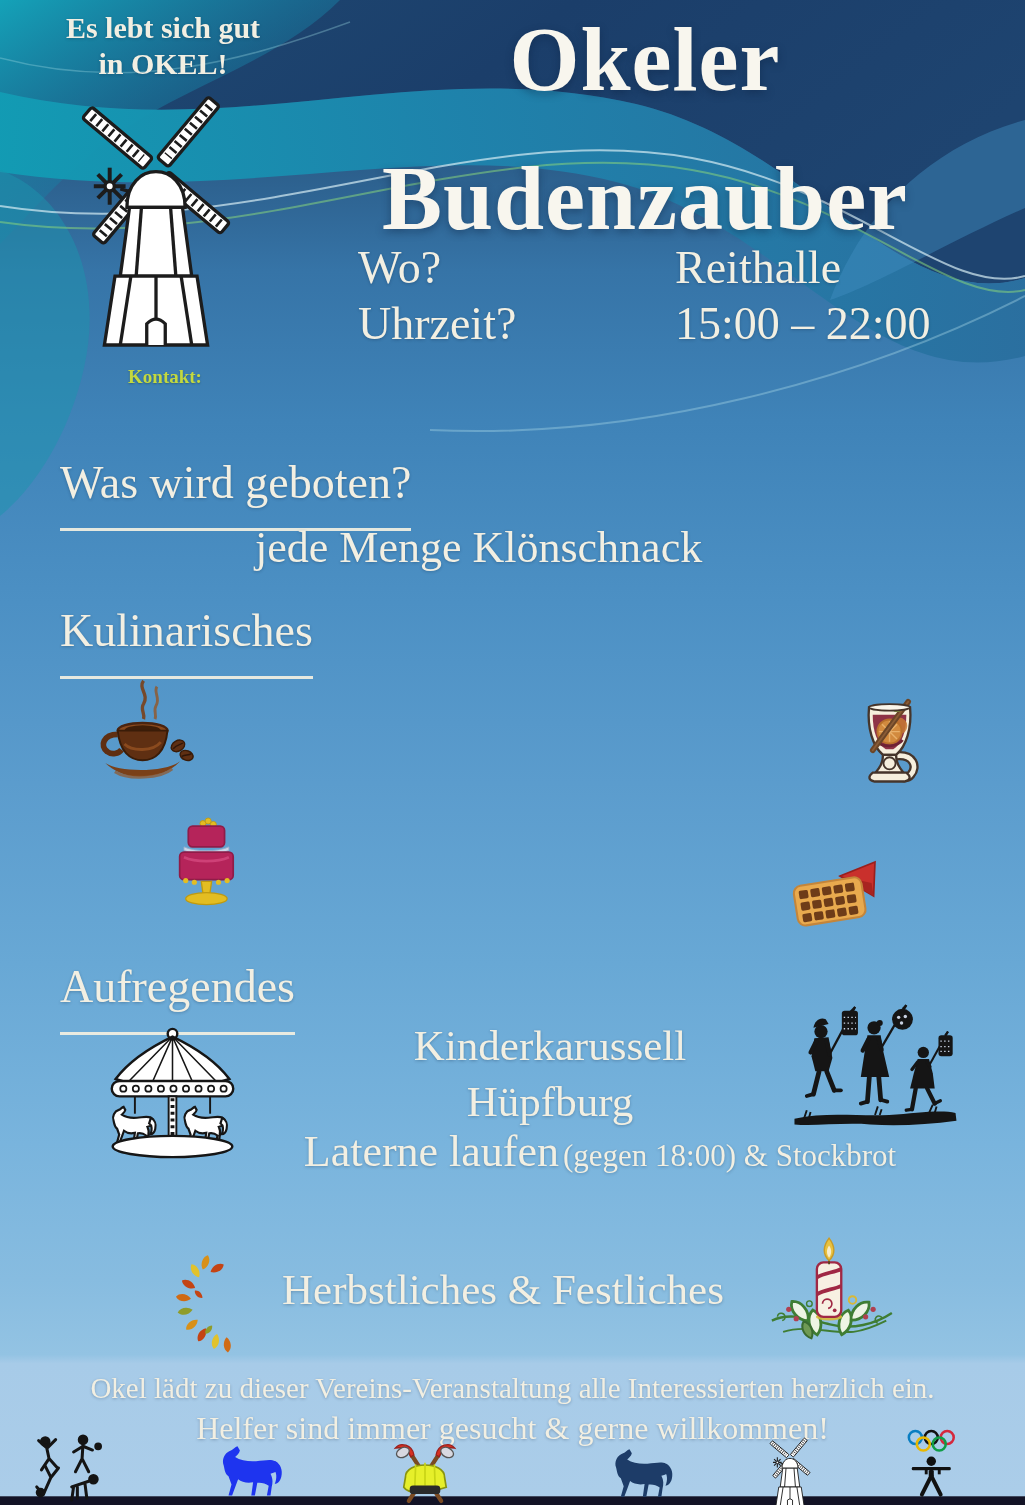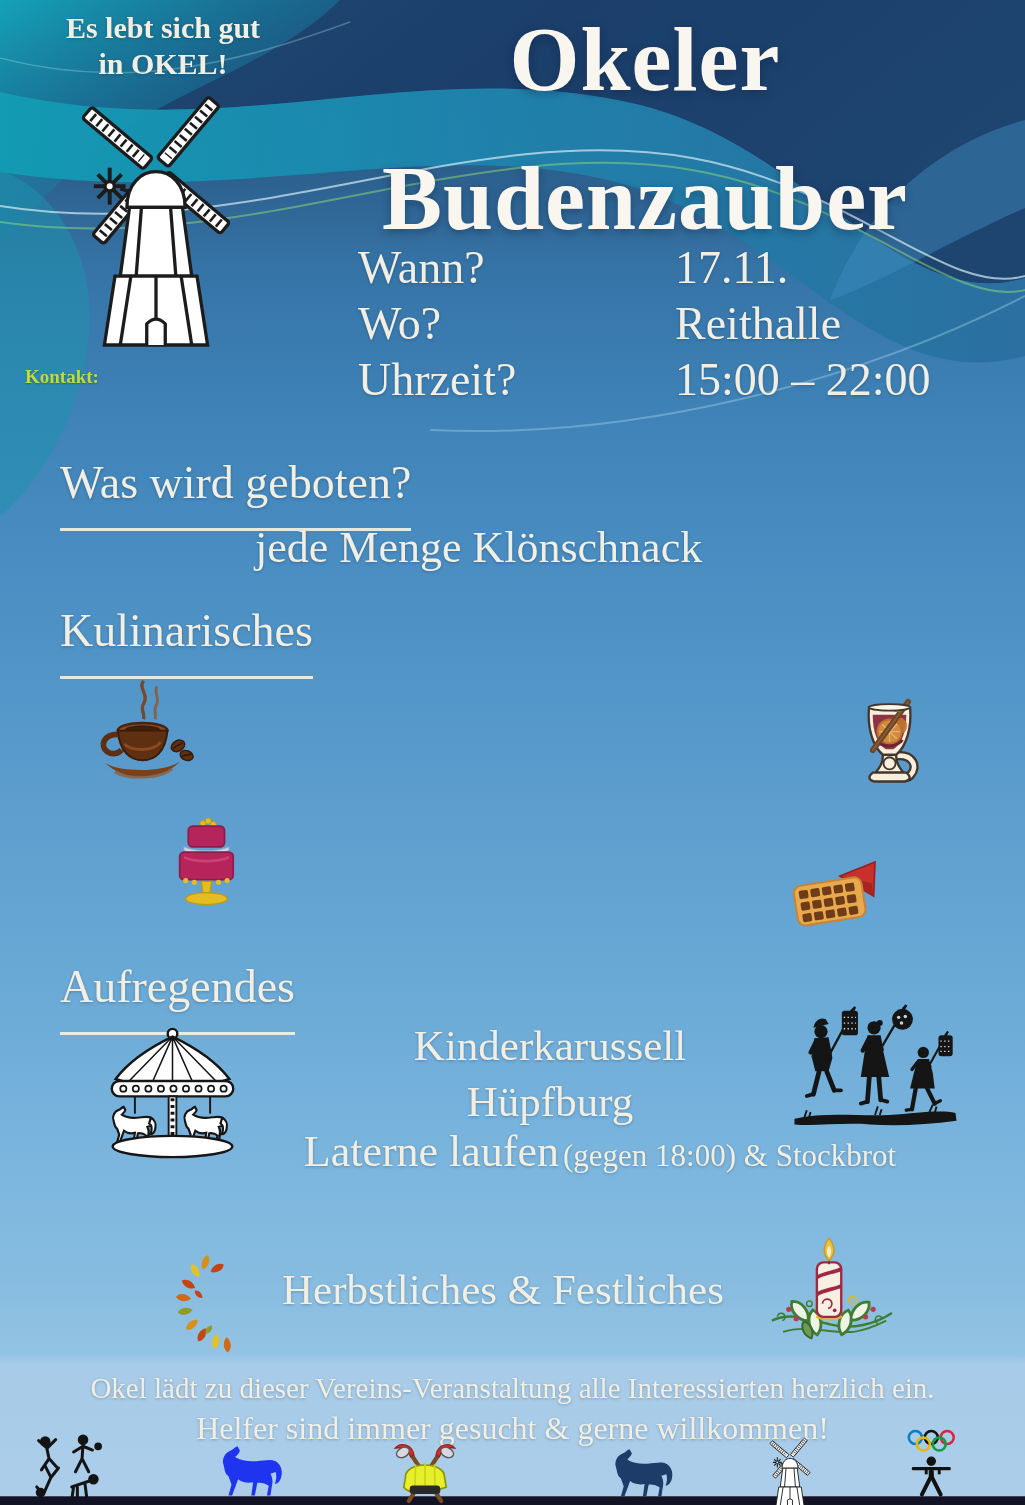--- a/index.html
+++ b/index.html
@@ -15,21 +15,21 @@
   .abs{position:absolute;}
   .txt{color:#f2efe2;text-shadow:0 1px 3px rgba(15,40,70,.3);}
   .title-line{font-size:90px;font-weight:bold;line-height:95px;color:#f8f6ee;
     text-shadow:0 3px 8px rgba(10,30,60,.4);letter-spacing:1px;}
   .heading{display:inline-block;font-size:46px;line-height:1.08;padding-bottom:20px;
     border-bottom:3px solid rgba(243,240,226,.92);}
   .item{font-size:43px;line-height:56px;}
   .qrow{display:flex;font-size:46px;line-height:56px;}
   .qlabel{width:317px;flex:none;}
   .slogan{font-size:30px;font-weight:bold;line-height:1.2;text-align:center;}
-  .contact{font-weight:bold;color:#c3d93f;line-height:1.15;
+  .contact{font-weight:bold;color:#c3d93f;text-align:center;line-height:1.15;
     text-shadow:0 1px 2px rgba(20,40,30,.35);}
   .foot1{font-size:29px;text-align:center;width:100%;}
   .foot2{font-size:32px;text-align:center;width:100%;}
   svg{display:block;}
 </style>
 </head>
 <body>
 
 <div class="poster">
 
@@ -125,24 +125,20 @@
     <div style="font-size:19px;">Kontakt:</div>
   </div>
 
   <div class="abs" style="left:265px;top:12px;width:760px;text-align:center;">
     <div class="title-line">Okeler</div>
     <div class="title-line" style="margin-top:44px;">Budenzauber</div>
   </div>
 
   <div class="abs txt" style="left:358px;top:240px;width:620px;">
     <div class="qrow">
-      <span class="qlabel">Wann?</span>
-      <span>17.11.</span>
-    </div>
-    <div class="qrow">
       <span class="qlabel">Wo?</span>
       <span>Reithalle</span>
     </div>
     <div class="qrow">
       <span class="qlabel">Uhrzeit?</span>
       <span>15:00 – 22:00</span>
     </div>
   </div>
 
   <div class="abs txt" style="left:60px;top:458px;">

